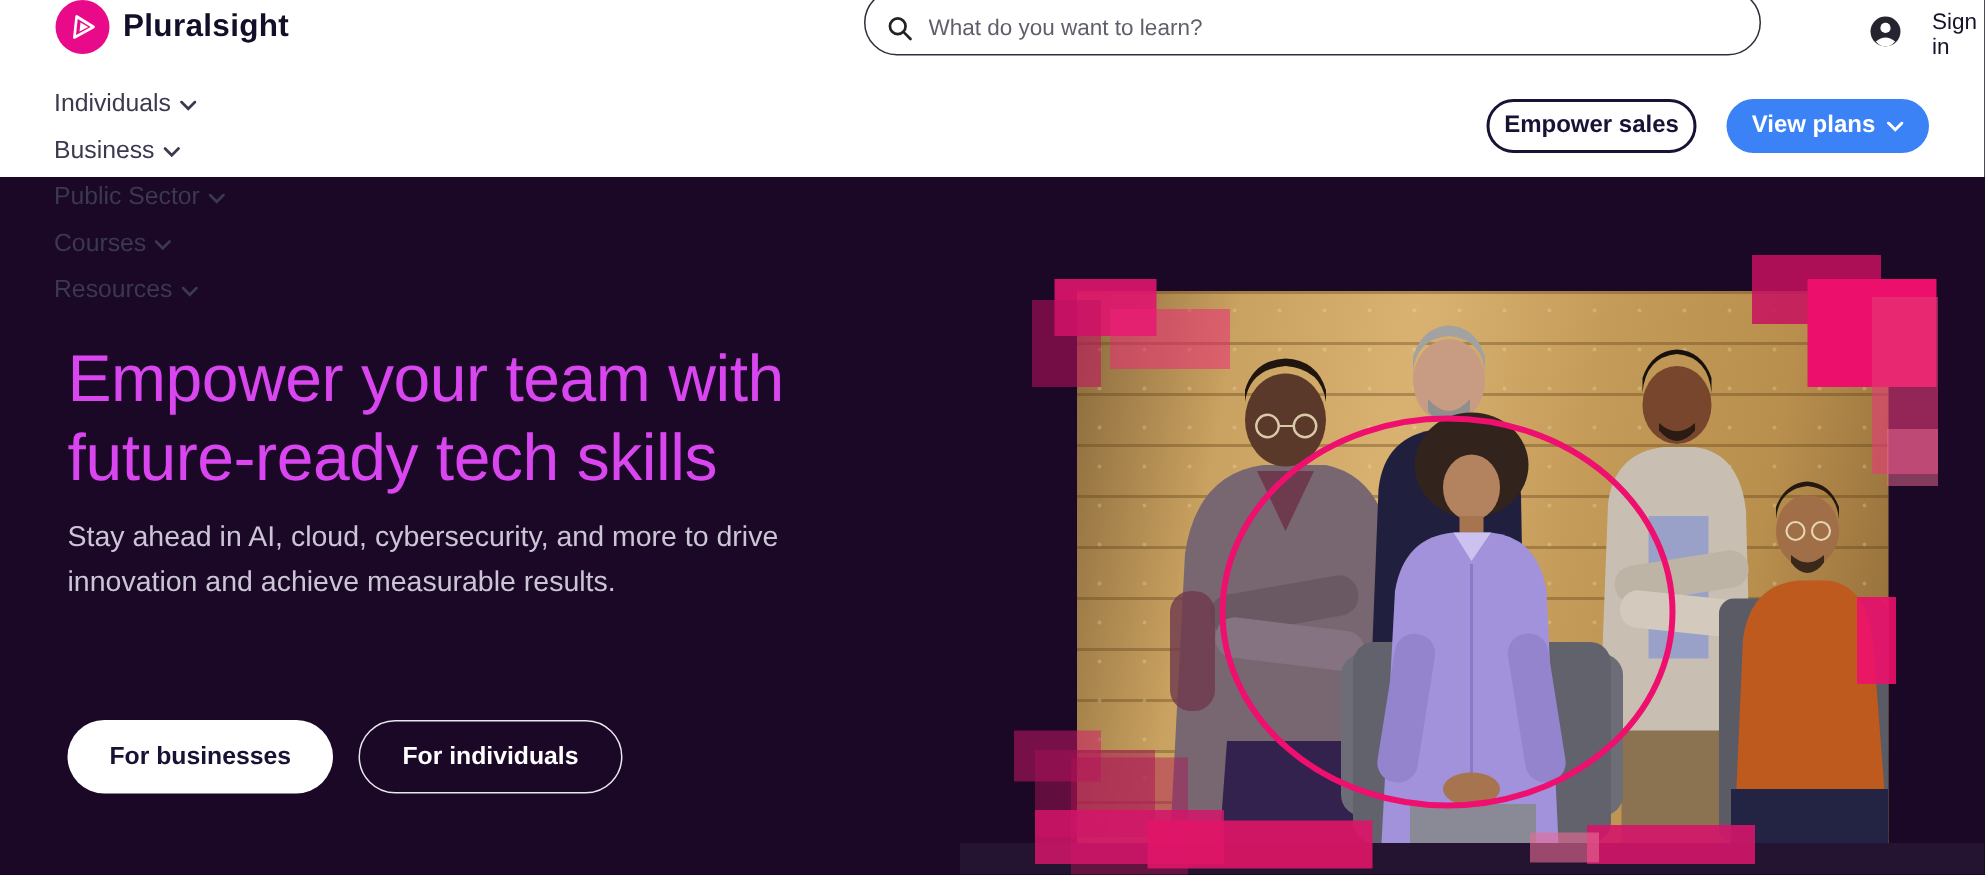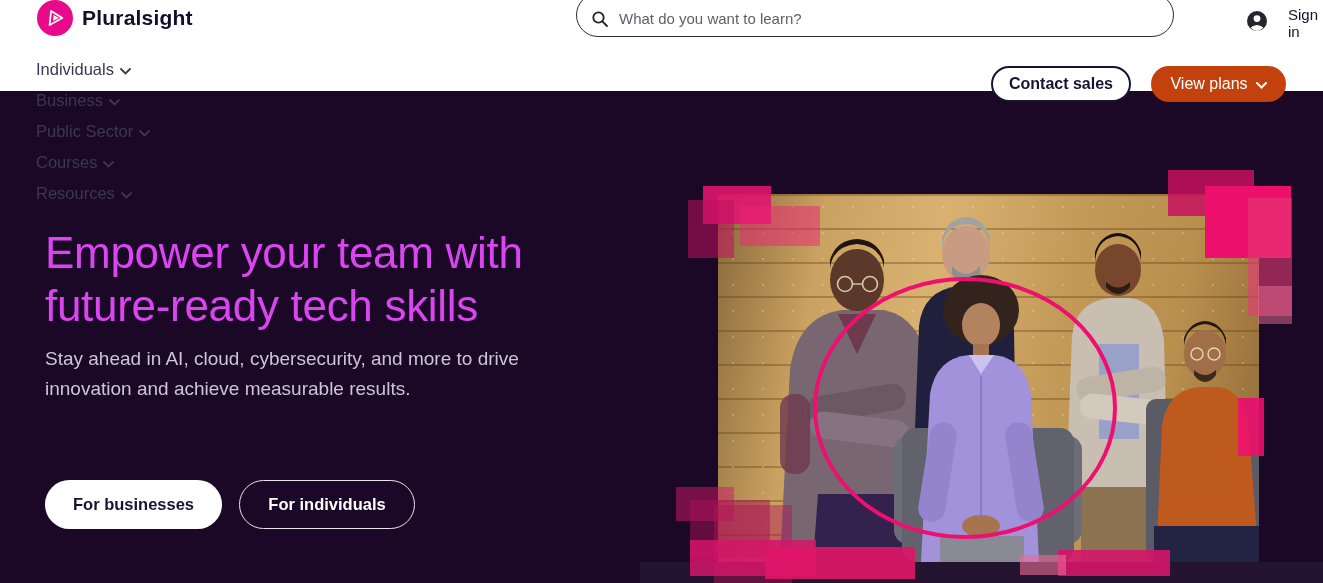--- a/index.html
+++ b/index.html
@@ -3,21 +3,21 @@
 <meta charset="utf-8">
 <style>
   html,body{margin:0;padding:0;}
   body{
     width:1323px;height:583px;overflow:hidden;position:relative;
     font-family:"Liberation Sans",sans-serif;background:#1A0826;
   }
   .page{position:absolute;inset:0;}
 
   
-  .header{position:absolute;left:0;top:0;width:1323px;height:91px;background:#ffffff;z-index:5;}
+  .header{position:absolute;left:0;top:0;width:1323px;height:118px;background:#ffffff;z-index:5;}
   .logo-wrap{position:absolute;left:37px;top:0px;display:flex;align-items:center;gap:9px;cursor:pointer;}
   .logo-circle{width:36px;height:36px;border-radius:50%;background:#E80A89;display:flex;align-items:center;justify-content:center;}
   .logo-text{font-size:21px;font-weight:bold;color:#130F2A;letter-spacing:.2px;}
 
   .search-pill{
     position:absolute;left:576px;top:-7px;width:598px;height:44px;background:#fff;
     border:1.6px solid #2E2E3A;border-radius:23px;display:flex;align-items:center;padding:0 14px;box-sizing:border-box;
   }
   .search-pill input{
     border:none;outline:none;flex:1;font-size:15px;color:#ec4899;margin-left:8px;margin-top:6px;
@@ -31,22 +31,22 @@
 
   .nav-row{position:absolute;left:36px;top:60px;display:flex;gap:12px;align-items:flex-start;height:46px;flex-direction:column;}
   .nav-item{display:flex;align-items:center;gap:6px;font-size:16.5px;color:#3B3850;cursor:pointer;}
 
   .contact-btn{
     position:absolute;left:991px;top:66px;width:140px;height:36px;border-radius:20px;background:#fff;
     border:2px solid #181235;color:#181235;font-weight:bold;font-size:16px;
     display:flex;align-items:center;justify-content:center;cursor:pointer;box-sizing:border-box;
   }
   .plans-btn{
-    position:absolute;left:1151px;top:66px;width:135px;height:36px;border-radius:20px;background:#c2410c;
-    color:#fff;font-weight:normal;font-size:16px;display:flex;align-items:center;justify-content:center;gap:8px;cursor:pointer;
+    position:absolute;left:1151px;top:66px;width:135px;height:36px;border-radius:20px;background:#3b82f6;
+    color:#fff;font-weight:bold;font-size:16px;display:flex;align-items:center;justify-content:center;gap:8px;cursor:pointer;
   }
 
   
   .hero{position:absolute;left:0;top:118px;width:1323px;height:465px;background:#1A0826;}
   .hero-heading{
     position:absolute;left:45px;top:108px;width:545px;margin:0;
     font-size:44px;line-height:53px;font-weight:500;color:#d946ef;letter-spacing:-.3px;
   }
   .hero-sub{
     position:absolute;left:45px;top:226px;width:525px;margin:0;
@@ -146,21 +146,21 @@
             </svg></span>
       </div>
       <div class="nav-item">
         <span>Resources</span>
         <span><svg width="11" height="7" viewBox="0 0 11 7">
               <polyline points="1,1 5.5,5.5 10,1" fill="none" stroke="#3B3850" stroke-width="1.8" stroke-linecap="round"></polyline>
             </svg></span>
       </div>
     </div>
 
-    <div class="contact-btn">Contact sales</div>
+    <div class="contact-btn">Empower sales</div>
 
     <div class="plans-btn">
       <span>View plans</span>
       <span>
         <svg width="11" height="7" viewBox="0 0 11 7">
             <polyline points="1,1 5.5,5.5 10,1" fill="none" stroke="#fff" stroke-width="2" stroke-linecap="round"></polyline>
           </svg>
       </span>
     </div>
   </div>

